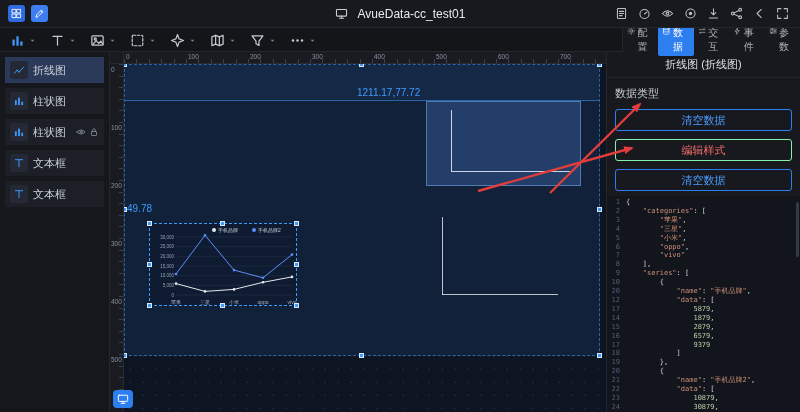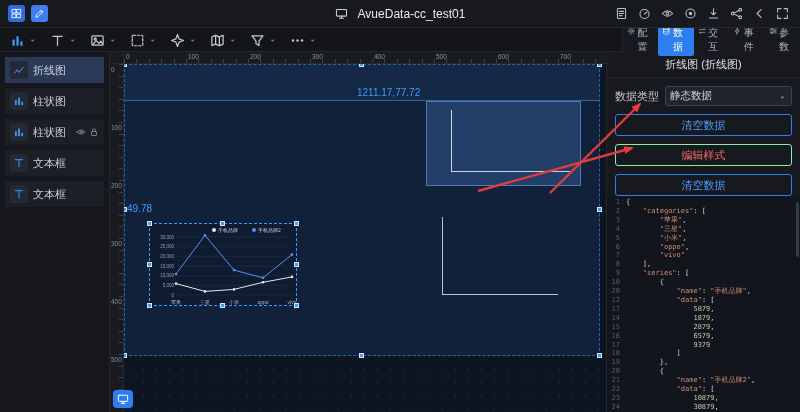--- a/index.html
+++ b/index.html
@@ -446,26 +446,20 @@
           <rect x="1.8" y="3" width="12.4" height="8.2" rx="1"></rect>
           <path d="M5.5 13.8h5M8 11.2v2.6"></path>
         </svg>
       </button>
   </div>
 
   <aside class="inspector">
     <div class="panel-title">折线图 (折线图)</div>
     <div class="dtype-row">
       <span class="dtype-label">数据类型</span>
-      <div class="dselect">
-        <span class="val">静态数据</span>
-        <span id="selCaret"><svg class="ic " viewBox="0 0 16 16" fill="none" stroke="currentColor" stroke-width="1.3" stroke-linecap="round" stroke-linejoin="round">
-              <path d="M4.5 6.5L8 10l3.5-3.5z" fill="currentColor" stroke="none"></path>
-            </svg></span>
-      </div>
     </div>
     <div class="pbtns">
         <button class="pbtn primary"><span>清空数据</span></button>
         <button class="pbtn danger"><span>编辑样式</span></button>
         <button class="pbtn primary"><span>清空数据</span></button>
       </div>
     <div class="editor" style="position:absolute">
       <div class="gutter">
           <div class="ln">1</div>
           <div class="ln">2</div>

